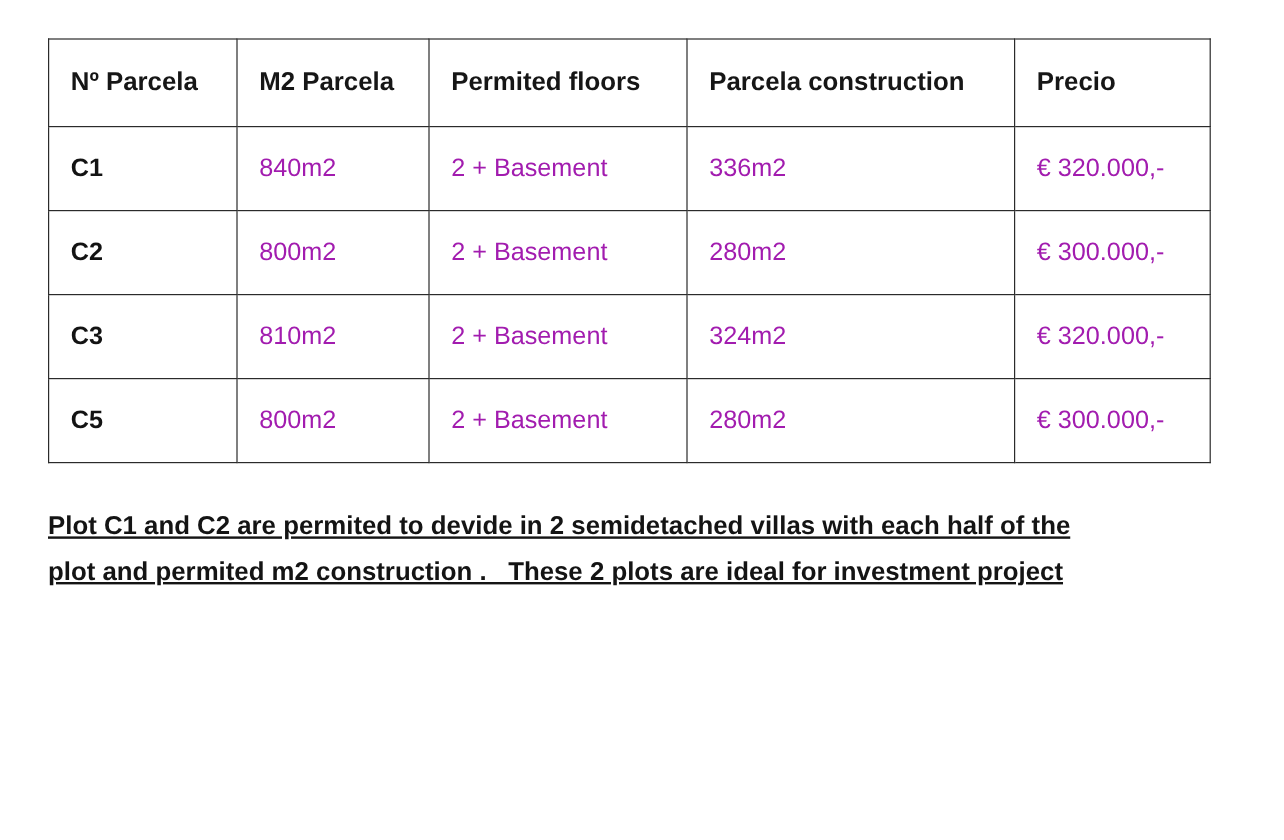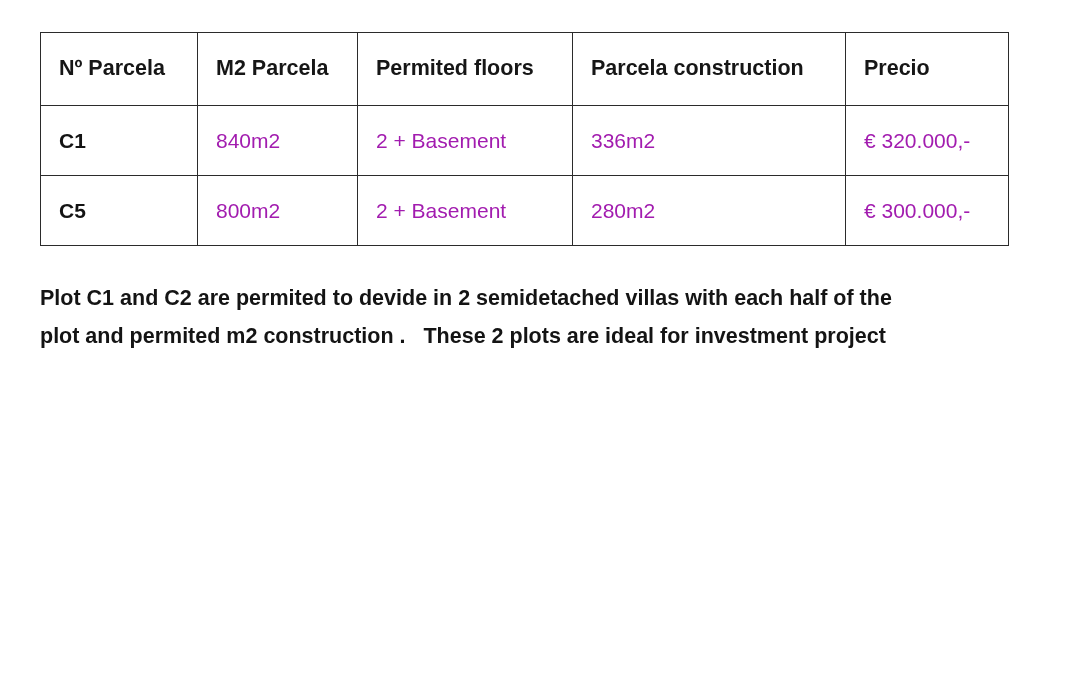--- a/index.html
+++ b/index.html
@@ -57,20 +57,21 @@
   col.c-metros    { width: 273px; }
   col.c-precio    { width: 163px; }
 
   .note {
     margin-top: 34px;
     width: 975px;
     font-size: 21.5px;
     font-weight: bold;
     color: #141414;
     line-height: 1.75;
+    text-decoration: underline;
   }
   .note .line {
     white-space: pre-wrap;
   }
 </style>
 </head>
 <body>
 
 <div class="page">
 
@@ -93,20 +94,34 @@
     </thead>
     <tbody>
       <tr>
         <td class="parcel-id">C1</td>
         <td>840m2</td>
         <td>2 + Basement</td>
         <td>336m2</td>
         <td>€ 320.000,-</td>
       </tr>
       <tr>
+        <td class="parcel-id">C2</td>
+        <td>800m2</td>
+        <td>2 + Basement</td>
+        <td>280m2</td>
+        <td>€ 300.000,-</td>
+      </tr>
+      <tr>
+        <td class="parcel-id">C3</td>
+        <td>810m2</td>
+        <td>2 + Basement</td>
+        <td>324m2</td>
+        <td>€ 320.000,-</td>
+      </tr>
+      <tr>
         <td class="parcel-id">C5</td>
         <td>800m2</td>
         <td>2 + Basement</td>
         <td>280m2</td>
         <td>€ 300.000,-</td>
       </tr>
     </tbody>
   </table>
 
   <div class="note">

